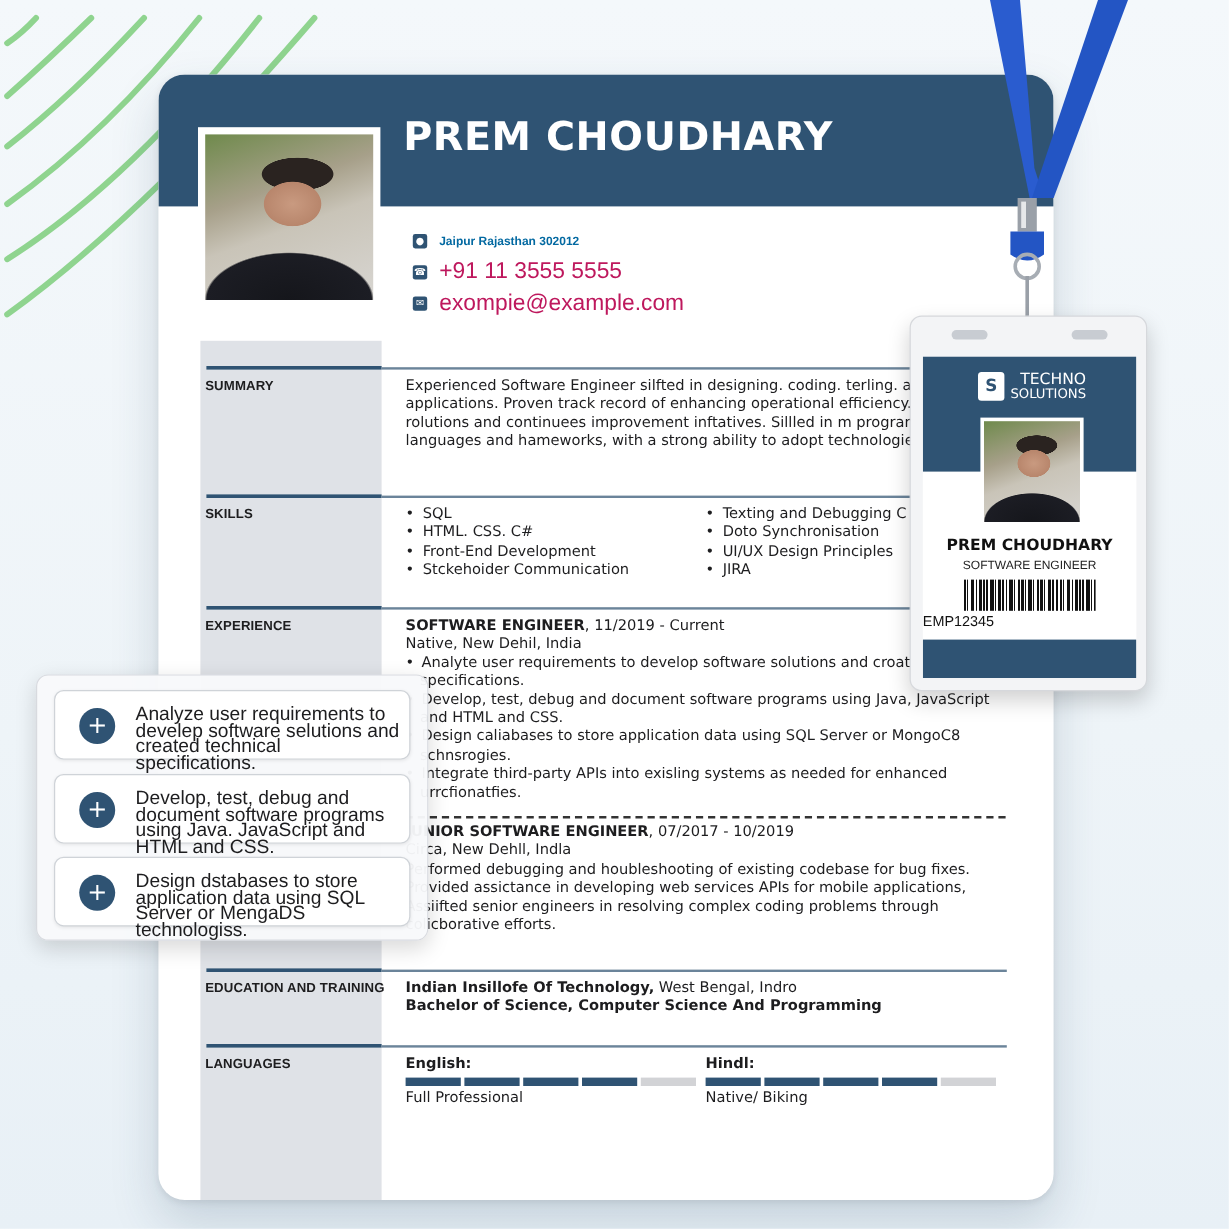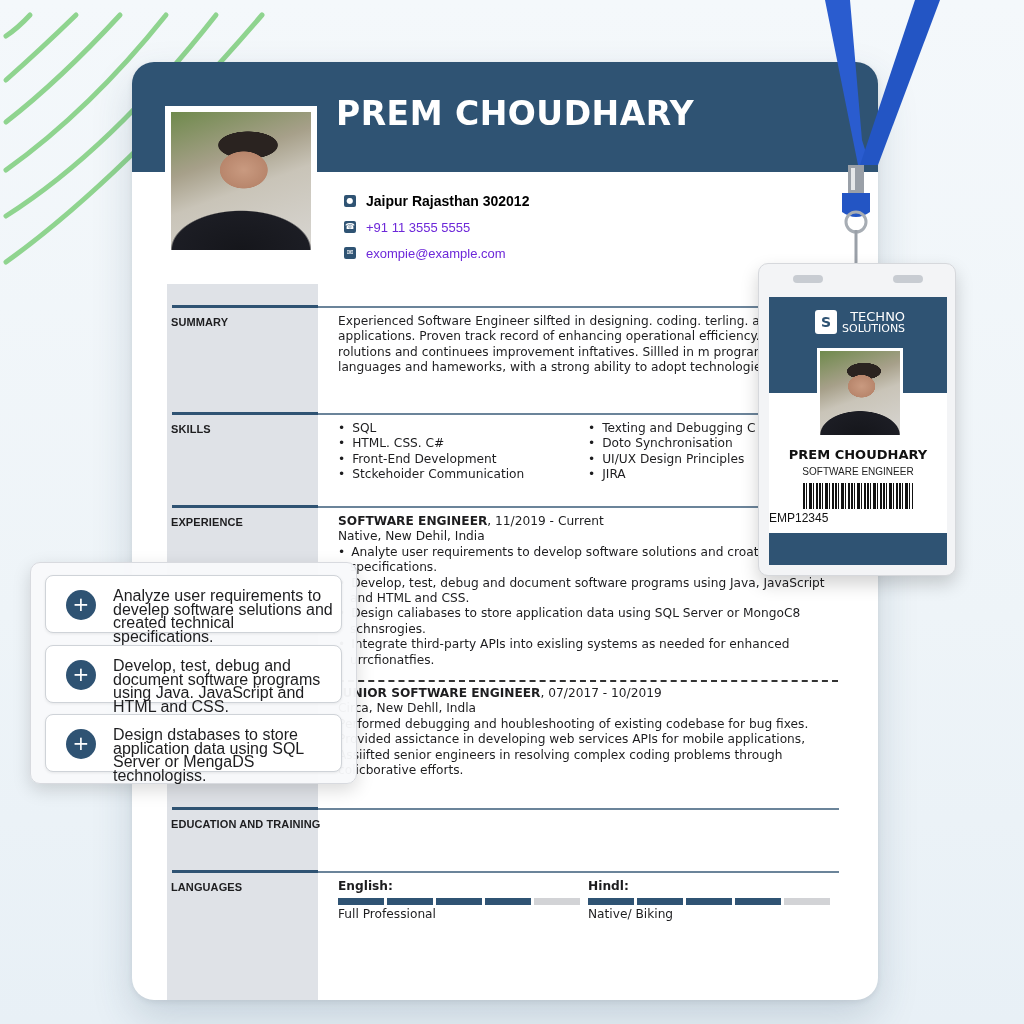--- a/index.html
+++ b/index.html
@@ -39,22 +39,22 @@
       radial-gradient(ellipse 30% 14% at 55% 24%, #2a2320 0%, #2a2320 70%, transparent 72%),
       radial-gradient(ellipse 70% 40% at 50% 100%, #15161b 0%, #1c1d24 70%, transparent 72%),
       linear-gradient(160deg, #6f8a4c 0%, #a7a08a 35%, #c9c4b8 55%, #d8d6d2 100%);
   }
   .contact { position: absolute; left: 212px; top: 126px; }
   .contact-row { display: flex; align-items: center; height: 26px; }
   .contact-row .ic {
     width: 12px; height: 12px; background: #2f5373; border-radius: 2px;
     color: #fff; font-size: 8px; line-height: 12px; text-align: center; margin-right: 10px;
   }
-  .contact-row.addr span.t { font-family: "Liberation Sans", sans-serif; font-weight: bold; font-size: 14px; color: #000000; }
-  .contact-row span.t { font-family: "Liberation Sans", sans-serif; font-size: 13px; color: #6d28d9; }
+  .contact-row.addr span.t { font-family: "Liberation Sans", sans-serif; font-weight: bold; font-size: 10px; color: #0369a1; }
+  .contact-row span.t { font-family: "Liberation Sans", sans-serif; font-size: 19px; color: #be185d; }
 
   .sidebar-col {
     position: absolute; left: 35px; top: 222px; width: 151px; bottom: 0;
     background: #dfe2e7;
   }
   .section { position: absolute; left: 35px; width: 672px; }
   .section .rule-dark { position: absolute; left: 5px; top: 0; width: 146px; height: 3px; background: #2f5373; }
   .section .rule-light { position: absolute; left: 151px; top: 1px; width: 521px; height: 2px; background: #6b849a; }
   .section .label {
     position: absolute; left: 4px; top: 11px;
@@ -231,20 +231,24 @@
         <div>Provided assictance in developing web services APIs for mobile applications,</div>
         <div>Assiifted senior engineers in resolving complex coding problems through colicborative efforts.</div>
       </div>
     </div>
   </div>
 
   <div class="section" style="top:745px;height:60px;">
     <div class="rule-dark"></div>
     <div class="rule-light"></div>
     <div class="label">EDUCATION AND TRAINING</div>
+    <div class="content">
+      <div class="edu-line1"><b>Indian Insillofe Of Technology,</b><span> West Bengal, Indro</span></div>
+      <div class="edu-line2">Bachelor of Science, Computer Science And Programming</div>
+    </div>
   </div>
 
   <div class="section" style="top:808px;height:80px;">
     <div class="rule-dark"></div>
     <div class="rule-light"></div>
     <div class="label">LANGUAGES</div>
     <div class="content lang-grid">
       <div class="lang">
         <div class="lname">English:</div>
         <div class="bars">

